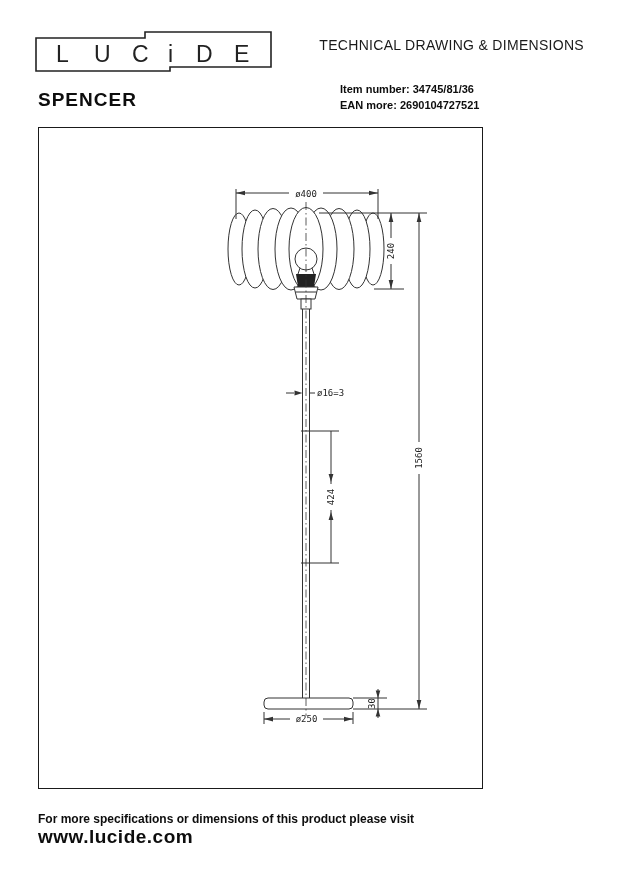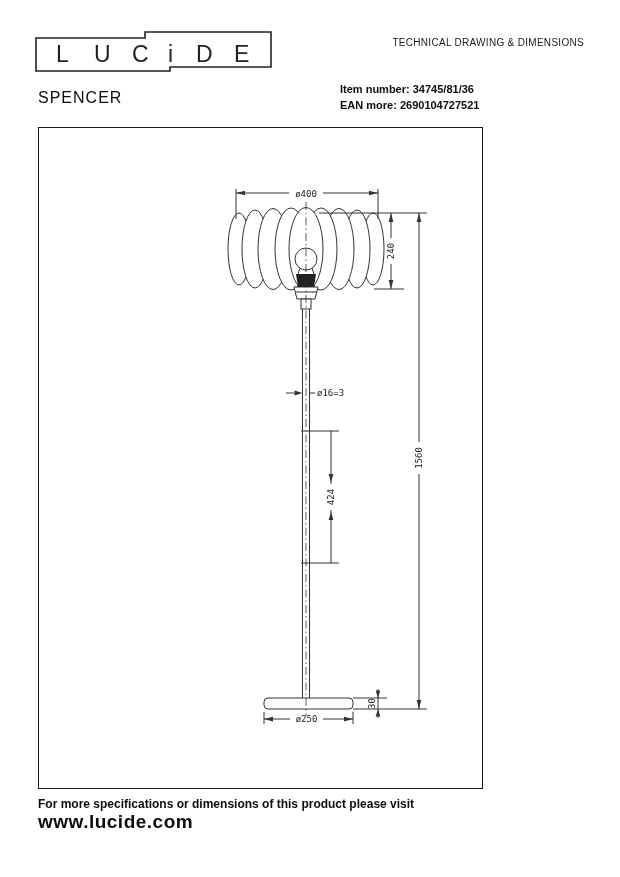--- a/index.html
+++ b/index.html
@@ -7,43 +7,43 @@
   body {
     width: 620px; height: 877px;
     position: relative;
     font-family: "Liberation Sans", sans-serif;
     color: #111;
     overflow: hidden;
   }
   .logo-wrap { position: absolute; left: 34px; top: 29px; }
   .doc-title {
     position: absolute; top: 37px; right: 36px;
-    font-size: 10px; letter-spacing: 0.3px; color: #1a1a1a;
+    font-size: 14px; letter-spacing: 0.3px; color: #1a1a1a;
   }
   .product-name {
     position: absolute; left: 38px; top: 89px;
-    font-size: 16px; font-weight: normal; letter-spacing: 1px; color: #0d0d0d;
+    font-size: 19px; font-weight: bold; letter-spacing: 1px; color: #0d0d0d;
   }
   .item-block {
     position: absolute; left: 300px; top: 81px;
     font-size: 11px; line-height: 16px; color: #0d0d0d;
   }
   .item-block .lbl { font-weight: bold; margin-left: 40px; }
   .item-block .val { font-weight: bold; }
   .drawing-frame {
     position: absolute; left: 38px; top: 127px;
     width: 445px; height: 662px;
     border: 1.5px solid #1a1a1a;
     background: #fff;
   }
   .drawing-frame svg { display: block; }
   .footer {
     position: absolute; left: 38px; top: 797px; width: 560px;
   }
-  .footer-note { font-size: 12px; font-weight: bold; color: #0d0d0d; }
+  .footer-note { font-size: 12px; font-weight: bold; color: #0d0d0d; margin-top: 15px; }
   .footer-site { font-size: 19px; font-weight: bold; letter-spacing: 0.5px; color: #0d0d0d; margin-top: 0; }
   .dim-text {
     font-family: "DejaVu Sans Mono", "Liberation Mono", monospace;
     font-size: 9px; fill: #222; stroke: none;
   }
   .logo-letter {
     font-family: "Liberation Sans", sans-serif;
     font-size: 23px; font-weight: 400; fill: #222; stroke: none;
   }
 </style>

